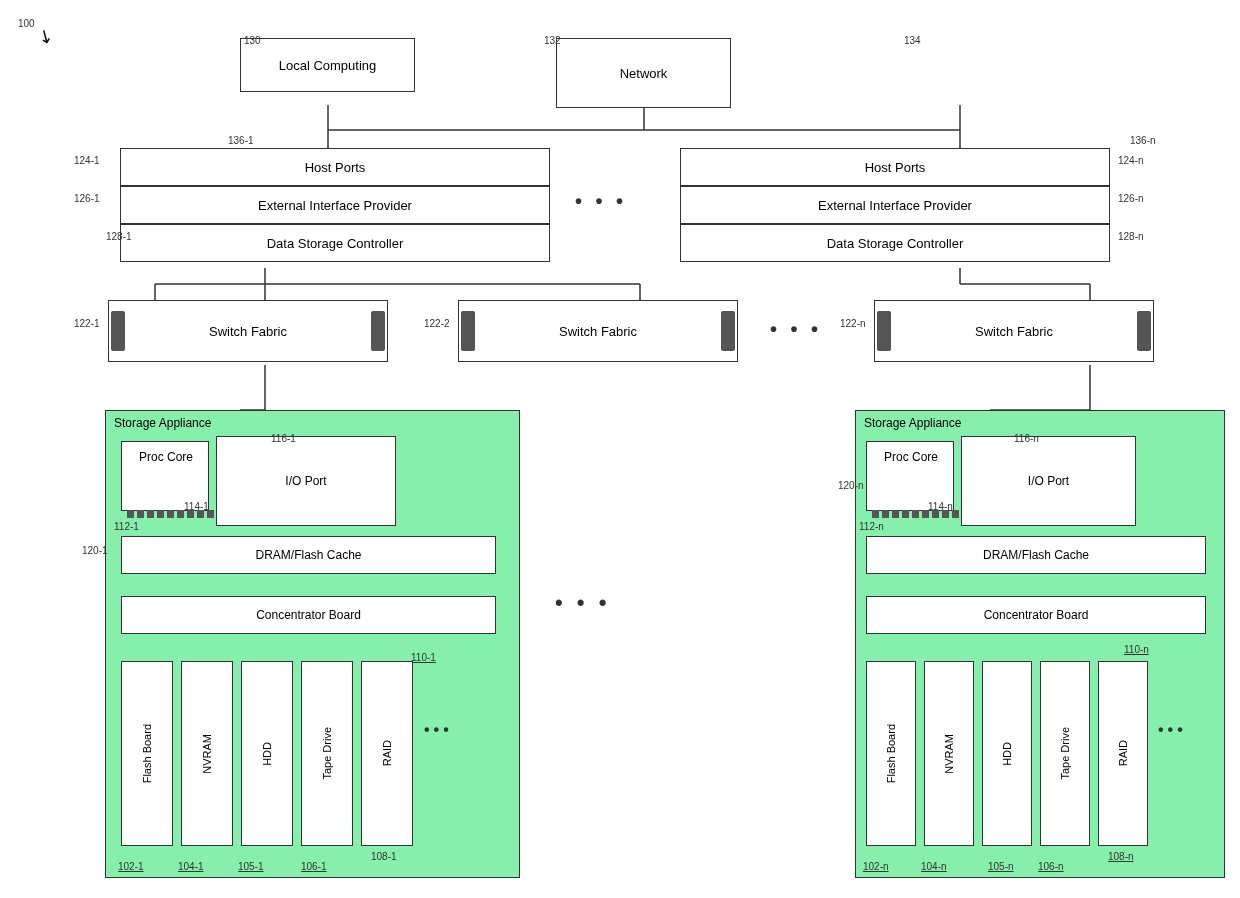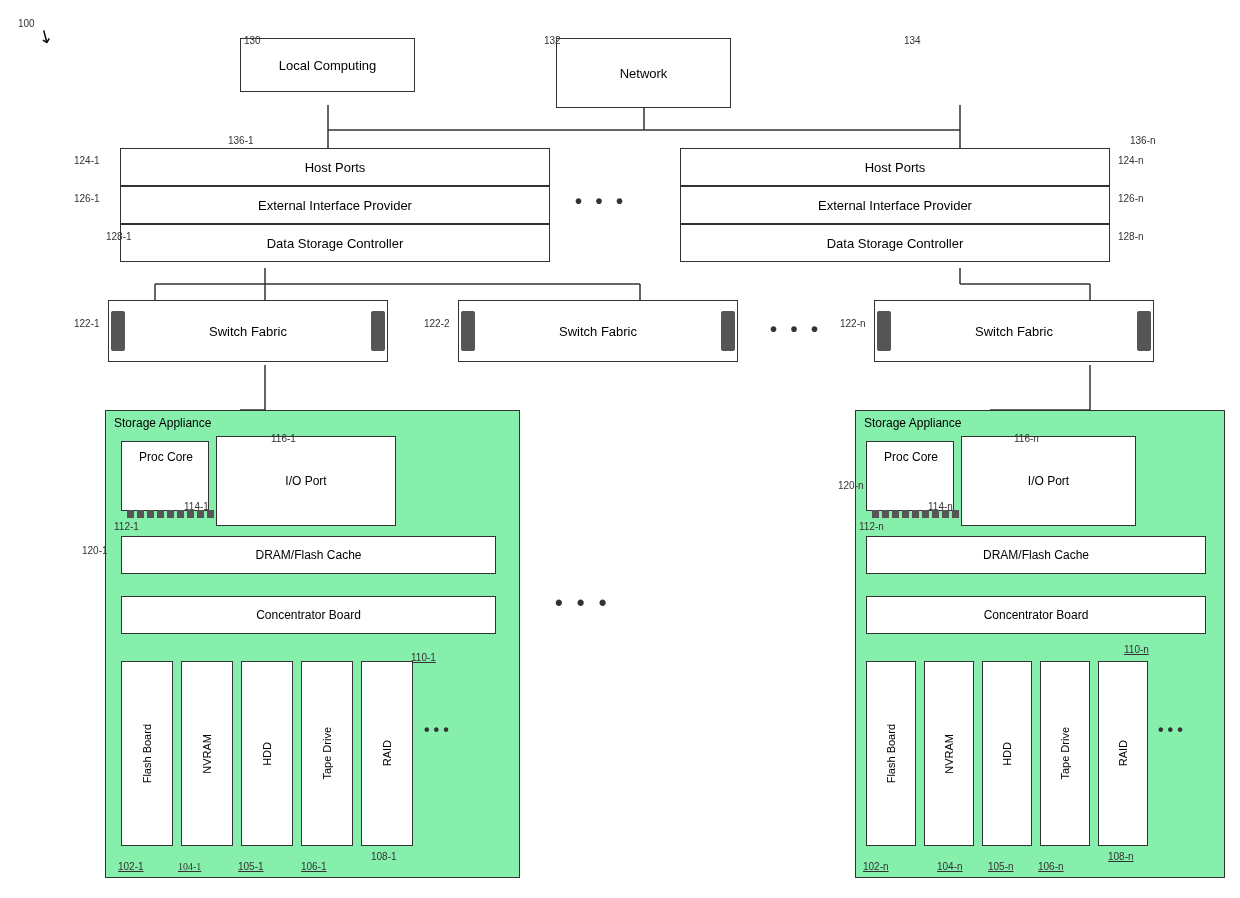--- a/index.html
+++ b/index.html
@@ -302,21 +302,21 @@
 
     <div class="box" style="left:255px; top:250px; width:52px; height:185px;">
       <span class="rotated-text">RAID</span>
     </div>
 
     <div class="dots" style="left:318px; top:310px; font-size:16px;">•••</div>
 
     <div class="ref-label" style="left:265px; top:440px; ">108-1</div>
 
     <div class="ref-label" style="left:12px; top:450px; text-decoration:underline;">102-1</div>
-    <div class="ref-label" style="left:72px; top:450px; text-decoration:underline;font-family:Liberation Serif, serif;">104-1</div>
+    <div class="ref-label" style="left:72px; top:450px; text-decoration:underline;">104-1</div>
     <div class="ref-label" style="left:132px; top:450px; text-decoration:underline;">105-1</div>
     <div class="ref-label" style="left:195px; top:450px; text-decoration:underline;">106-1</div>
   </div>
 
   <div class="ref-label" style="left:82px; top:545px;">120-1</div>
 
   <div class="dots" style="left:555px; top:590px; font-size:22px;">• • •</div>
 
   <div class="storage-box" style="left:855px; top:410px; width:370px; height:468px;">
 
@@ -368,20 +368,20 @@
     </div>
     <div class="box" style="left:242px; top:250px; width:50px; height:185px;">
       <span class="rotated-text">RAID</span>
     </div>
 
     <div class="dots" style="left:302px; top:310px; font-size:16px;">•••</div>
 
     <div class="ref-label" style="left:252px; top:440px; text-decoration:underline;">108-n</div>
 
     <div class="ref-label" style="left:7px; top:450px; text-decoration:underline;">102-n</div>
-    <div class="ref-label" style="left:65px; top:450px; text-decoration:underline;margin-left:16px;">104-n</div>
+    <div class="ref-label" style="left:65px; top:450px; text-decoration:underline;">104-n</div>
     <div class="ref-label" style="left:132px; top:450px; text-decoration:underline;">105-n</div>
     <div class="ref-label" style="left:182px; top:450px; text-decoration:underline;">106-n</div>
   </div>
 
   <div class="ref-label" style="left:838px; top:480px;">120-n</div>
 
 </div>
 
 </body></html>

